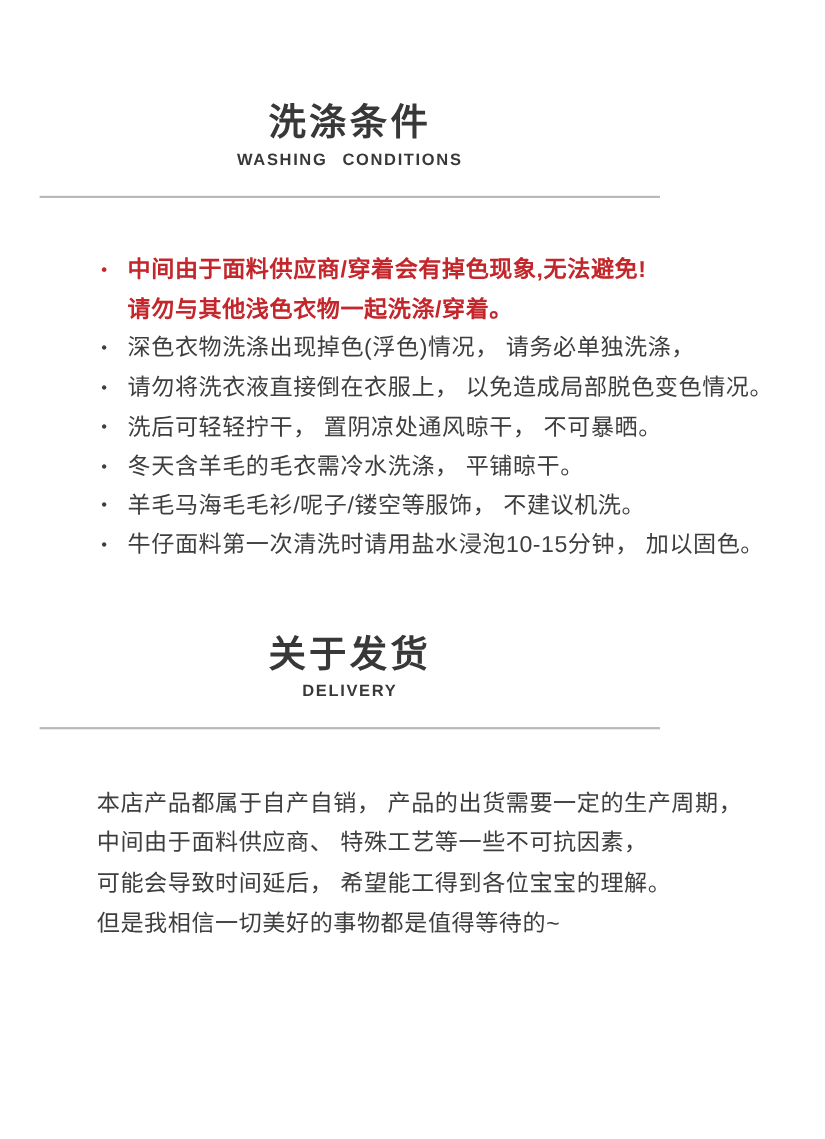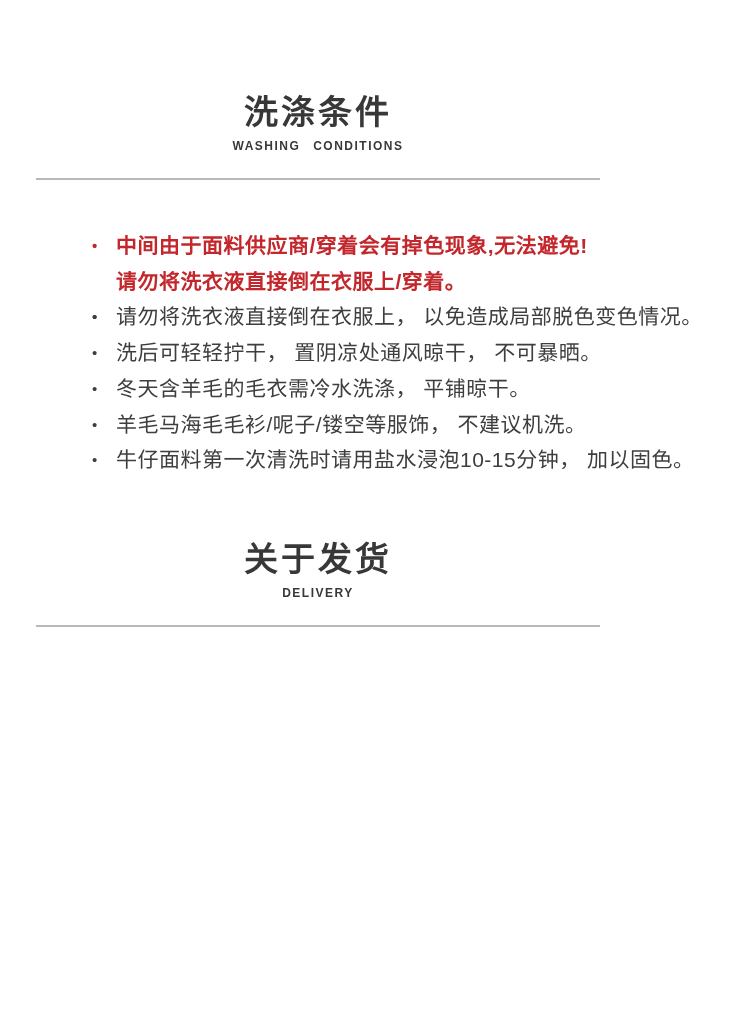--- a/index.html
+++ b/index.html
@@ -19,21 +19,21 @@
   .title {
     font-size: 34px;
     font-weight: 700;
     line-height: 38px;
     text-align: center;
     letter-spacing: 3px;
     color: var(--heading, #383838);
   }
   .subtitle {
     margin-top: 7px;
-    font-size: 12px;
+    font-size: 15px;
     font-weight: 700;
     line-height: 16px;
     text-align: center;
     letter-spacing: 1.5px;
     word-spacing: 8px;
     color: var(--heading, #383838);
   }
   .divider {
     border: none;
     border-top: 2px solid var(--divider, #b9b9b9);
@@ -86,24 +86,25 @@
     <h1 class="title">洗涤条件</h1>
     <div class="subtitle">WASHING CONDITIONS</div>
     <hr class="divider">
 
     <ul class="notes">
       <li class="note em">
         <span class="dot">•</span>
         <span class="note-text">中间由于面料供应商/穿着会有掉色现象,无法避免!</span>
       </li>
       <li class="note em">
-        <span class="note-text">请勿将洗衣液直接倒在衣服上/穿着。</span>
+        <span class="note-text">请勿与其他浅色衣物一起洗涤/穿着。</span>
       </li>
       <li class="note">
         <span class="dot">•</span>
+        <span class="note-text">深色衣物洗涤出现掉色(浮色)情况， 请务必单独洗涤，</span>
       </li>
       <li class="note">
         <span class="dot">•</span>
         <span class="note-text">请勿将洗衣液直接倒在衣服上， 以免造成局部脱色变色情况。</span>
       </li>
       <li class="note">
         <span class="dot">•</span>
       </li>
       <li class="note">
         <span class="note-text">洗后可轻轻拧干， 置阴凉处通风晾干， 不可暴晒。</span>
@@ -121,15 +122,21 @@
         <span class="note-text">牛仔面料第一次清洗时请用盐水浸泡10-15分钟， 加以固色。</span>
       </li>
     </ul>
   </section>
 
   <section class="section delivery">
     <h1 class="title">关于发货</h1>
     <div class="subtitle">DELIVERY</div>
     <hr class="divider">
 
+    <div class="para">
+      <div class="para-line">本店产品都属于自产自销， 产品的出货需要一定的生产周期，</div>
+      <div class="para-line">中间由于面料供应商、 特殊工艺等一些不可抗因素，</div>
+      <div class="para-line">可能会导致时间延后， 希望能工得到各位宝宝的理解。</div>
+      <div class="para-line">但是我相信一切美好的事物都是值得等待的~</div>
+    </div>
   </section>
 
 </div>
 
 </body></html>

